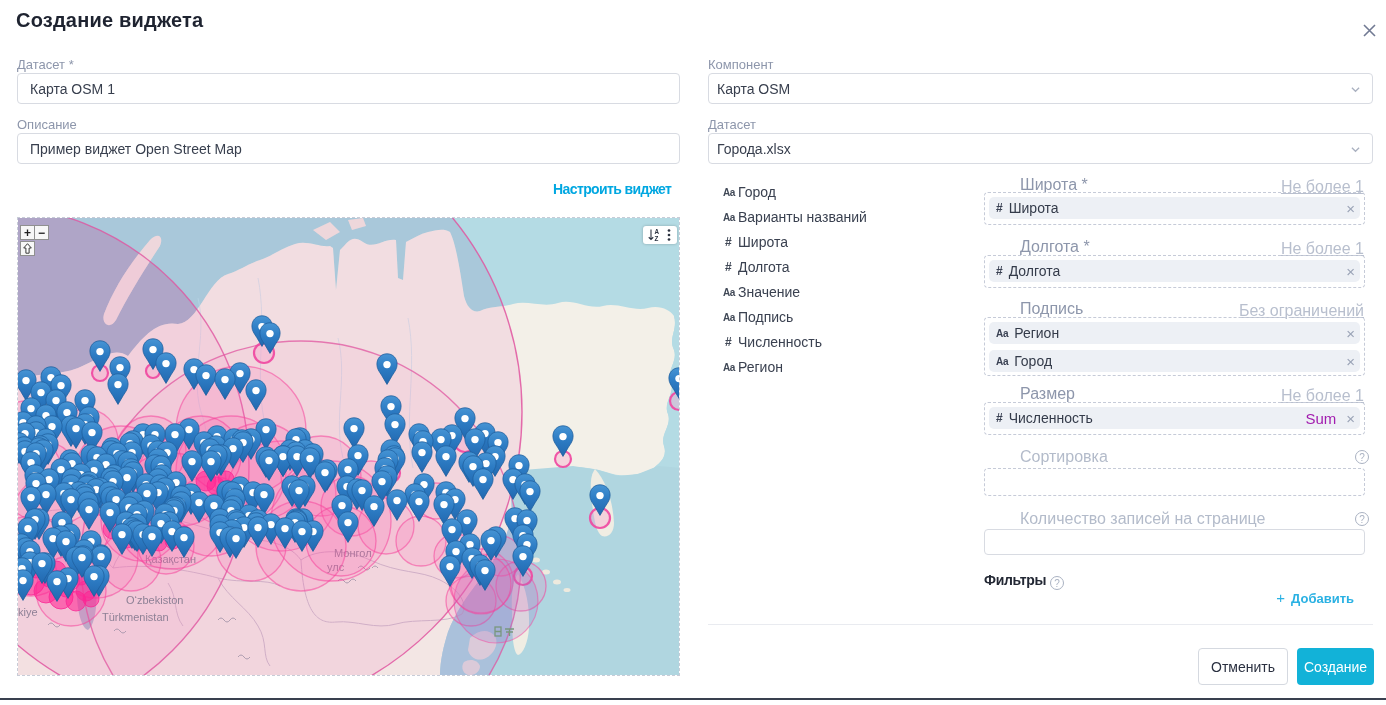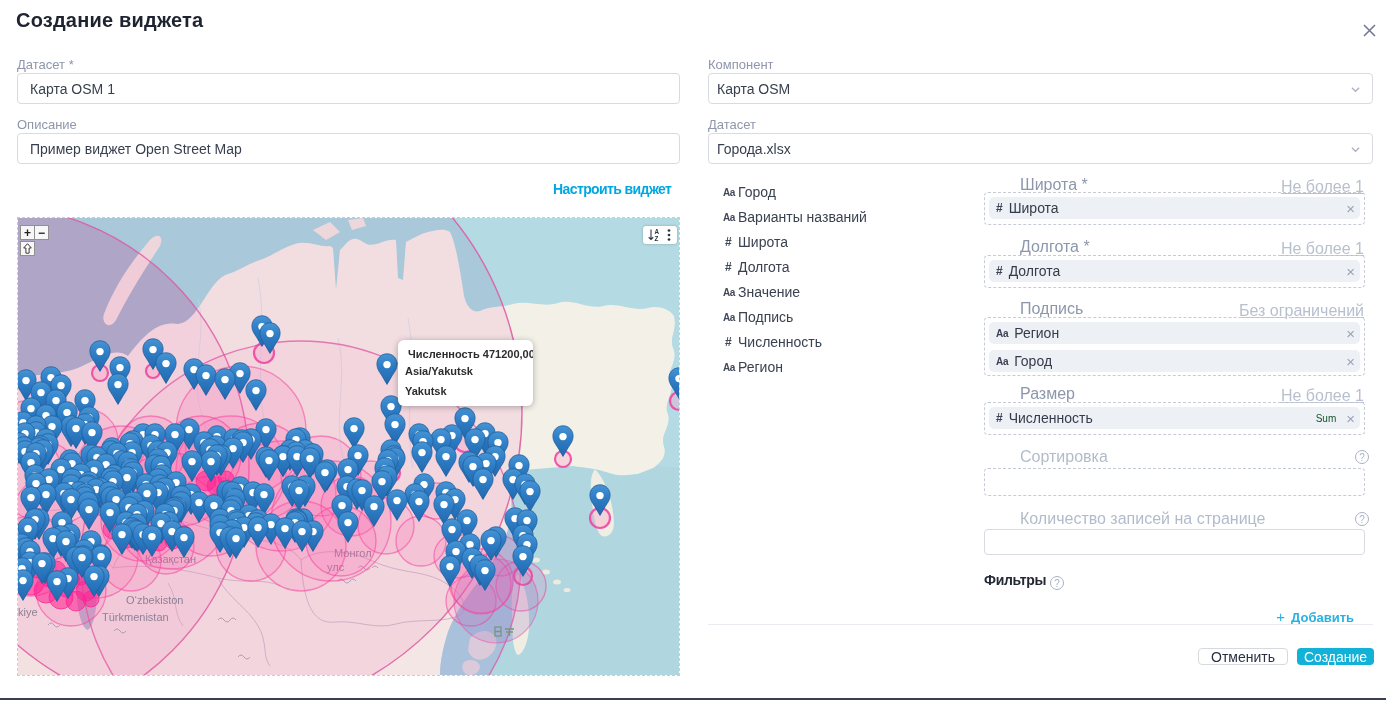--- a/index.html
+++ b/index.html
@@ -22,28 +22,28 @@
 .ftxt { font-size:14px; color:#3a4150; margin-left:0px; }
 .zlab { position:absolute; left:1020px; font-size:16px; color:#8d96ab;text-align:right; }
 .zlite { color:#b3bbca; }
 .zlim { position:absolute; right:22px; font-size:16px; color:#b8bfce;text-decoration:underline; }
 .zbox { position:absolute; left:984px; width:381px; border:1px dashed #c6cbd8; border-radius:4px; }
 .zsolid { position:absolute; left:984px; width:381px; border:1px solid #d8dbe2; border-radius:4px; }
 .chip { position:absolute; left:4px; right:4px; height:22px; background:#edf0f5; border-radius:5px; display:flex; align-items:center; }
 .ci-num { font-size:12px; font-weight:bold; color:#3b4254; margin-left:7px; }
 .ci-aa { font-size:10px; font-weight:bold; color:#3b4254; margin-left:7px; letter-spacing:-.3px; }
 .ctxt { font-size:14px; color:#343b4a; margin-left:6px; flex:1; }
-.sum { font-size:10px; color:#14532d; margin-right:10px; }
+.sum { font-size:15px; color:#a21caf; margin-right:10px; }
 .cx { font-size:15px; color:#9aa3b6; margin-right:5px; }
 .qmark { position:absolute; right:17px; width:14px; height:14px; border:1px solid #aab2c2; border-radius:50%; color:#aab2c2; font-size:10px; display:flex; align-items:center; justify-content:center; }
 .filt { position:absolute; left:984px; top:572px; font-size:14px; font-weight:bold; color:#232834; letter-spacing:-0.3px;text-align:center; }
-.addl { position:absolute; right:32px; top:608px; font-size:13px; font-weight:bold; color:#2ab1e3; }
+.addl { position:absolute; right:32px; top:589px; font-size:13px; font-weight:bold; color:#2ab1e3; }
 .addl .plus { font-weight:normal; font-size:15px; }
 .sep { position:absolute; left:708px; top:624px; width:665px; height:1px; background:#e9ebf0; }
-.btn { position:absolute; top:648px; height:17px; border-radius:4px; font-size:14px; display:flex; align-items:center; justify-content:center; }
+.btn { position:absolute; top:648px; height:37px; border-radius:4px; font-size:14px; display:flex; align-items:center; justify-content:center; }
 .cancel { left:1198px; width:90px; background:#fff; border:1px solid #d5d9e0; color:#2a3040; }
 .create { left:1297px; width:77px; background:#12b2d8; color:#fff; }
 .bline { position:absolute; left:0; top:698px; width:1386px; height:2px; background:#39404f; }
 </style></head>
 <body>
 <h1>Создание виджета</h1>
 <svg class="close" viewBox="0 0 13 13">
     <path d="M1,1 L12,12 M12,1 L1,12" stroke="#717a93" stroke-width="1.6"></path>
   </svg>
 
@@ -585,26 +585,20 @@
 <use href="#pin" x="451" y="336" width="22" height="32"></use>
 <use href="#pin" x="421" y="337" width="22" height="32"></use>
 <use href="#pin" x="-7" y="339" width="22" height="32"></use>
 <use href="#pin" x="456" y="341" width="22" height="32"></use>
 <use href="#pin" x="70" y="347" width="22" height="32"></use>
 <use href="#pin" x="65" y="347" width="22" height="32"></use>
 <use href="#pin" x="39" y="349" width="22" height="32"></use>
 <use href="#pin" x="-6" y="351" width="22" height="32"></use>
 <use href="#pin" x="28" y="352" width="22" height="32"></use>
 </svg>
-<div class="tooltip">
-      <div>&nbsp;Численность 471200,00</div>
-      <div>Asia/Yakutsk</div>
-      <div class="gap"></div>
-      <div>Yakutsk</div>
-    </div>
 <div class="zoomb" style="left:2px;top:7px">+</div>
 <div class="zoomb" style="left:16px;top:7px">−</div>
 <div class="zoomb" style="left:2px;top:23px">
       <svg width="9" height="11" viewBox="0 0 9 11">
         <path d="M4.5,0.7 L8.3,5 L6.1,5 L6.1,10.2 L2.9,10.2 L2.9,5 L0.7,5 Z" fill="#fdfdfd" stroke="#3a3a3a" stroke-width="1"></path>
       </svg>
     </div>
 <div class="sortc">
  <svg width="34" height="18" viewBox="0 0 36 20">
   <g stroke="#2b3240" stroke-width="1.2" fill="none">

